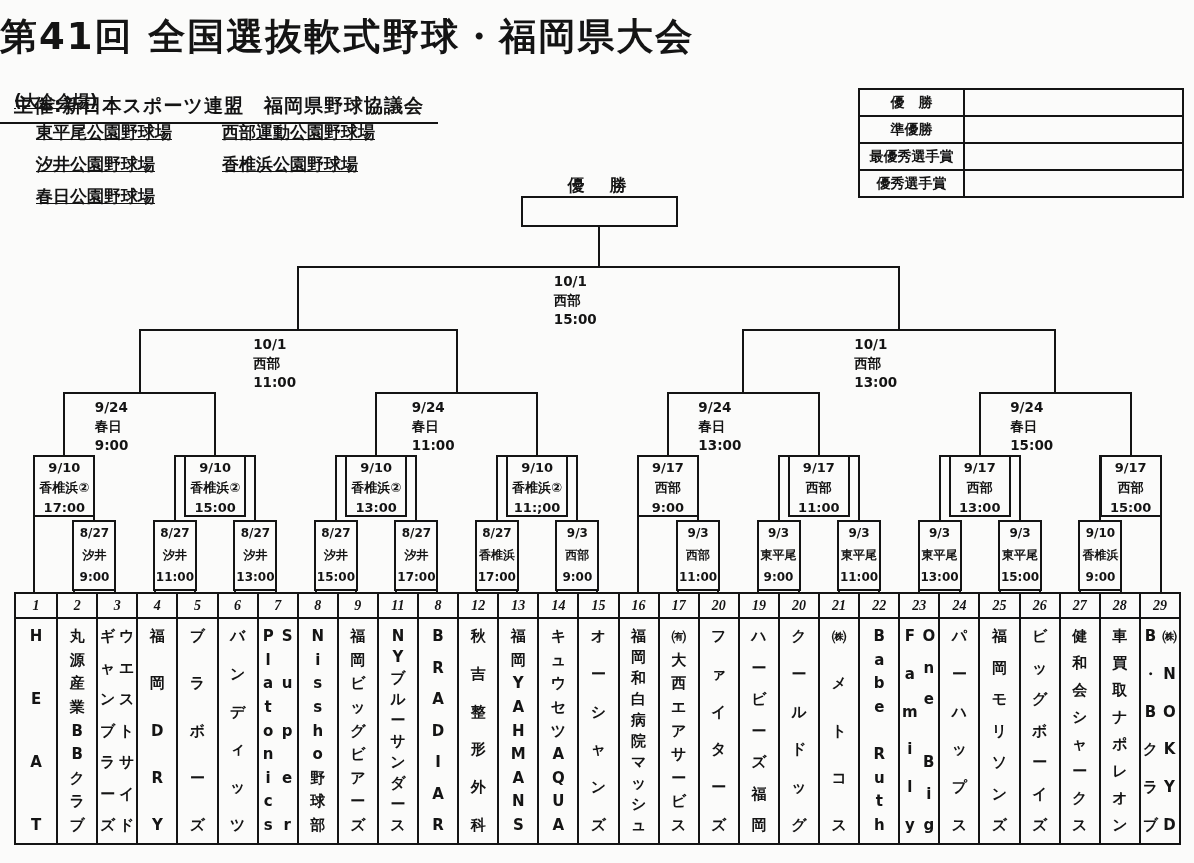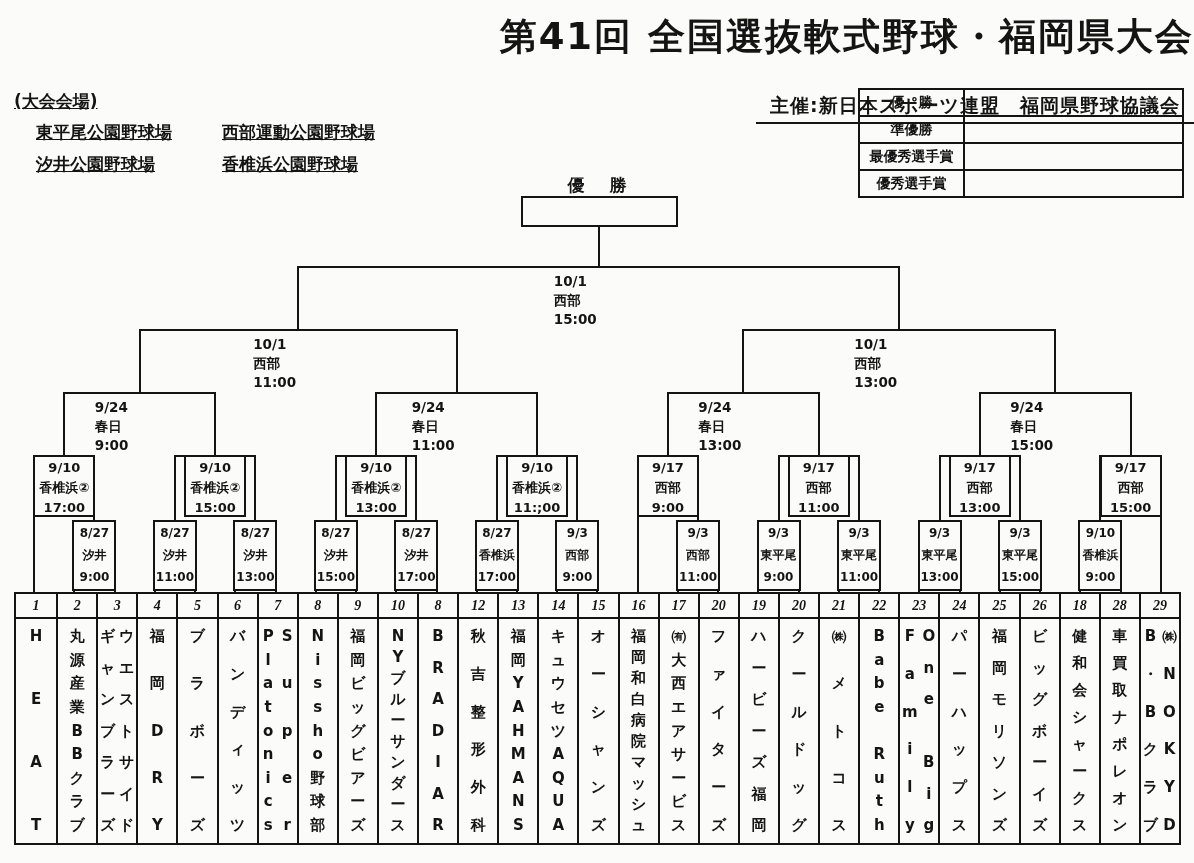--- a/index.html
+++ b/index.html
@@ -1,19 +1,19 @@
 <!DOCTYPE html>
 <html><head>
 <meta charset="utf-8">
 <style>
   html,body{margin:0;padding:0;background:#fbfbfa;}
   #page{position:relative;width:1194px;height:863px;background:#fbfbfa;color:#141414;
         font-family:"DejaVu Sans","Liberation Sans",sans-serif;overflow:hidden;}
   
-  .hdr{position:absolute;left:0;top:0;width:100%;text-align:right;}
+  .hdr{position:absolute;left:0;top:0;width:100%;text-align:left;}
   .hdr h1{margin:12px 0 0 0;font-size:37px;font-weight:700;letter-spacing:2px;}
   .sub{display:inline-block;margin-top:12px;font-size:19px;font-weight:700;letter-spacing:1px;
        border-bottom:2px solid #141414;padding:0 14px 3px 14px;}
   
   .venues{position:absolute;left:14px;top:90px;font-size:17px;font-weight:700;text-decoration:underline;}
   .vh{margin-bottom:8px;}
   .vgrid{display:grid;grid-template-columns:186px auto;row-gap:9px;margin-left:22px;}
   
   .awards{position:absolute;left:858px;top:88px;border-collapse:collapse;}
   .awards td{border:2px solid #141414;height:23px;}
@@ -59,20 +59,21 @@
     <div class="sub">主催:新日本スポーツ連盟　福岡県野球協議会</div>
   </div>
 
   <div class="venues">
     <div class="vh">(大会会場)</div>
     <div class="vgrid">
       <span>東平尾公園野球場</span>
       <span>西部運動公園野球場</span>
       <span>汐井公園野球場</span>
       <span>香椎浜公園野球場</span>
+      <span>春日公園野球場</span>
     </div>
   </div>
 
   <table class="awards">
     <tbody>
         <tr>
       <td class="al">優　勝</td>
       <td class="av"></td>
     </tr>
     <tr>
@@ -311,38 +312,38 @@
     <div class="numrow">
         <div class="numcell">1</div>
         <div class="numcell">2</div>
         <div class="numcell">3</div>
         <div class="numcell">4</div>
         <div class="numcell">5</div>
         <div class="numcell">6</div>
         <div class="numcell">7</div>
         <div class="numcell">8</div>
         <div class="numcell">9</div>
-        <div class="numcell">10</div>
+        <div class="numcell">11</div>
         <div class="numcell">8</div>
         <div class="numcell">12</div>
         <div class="numcell">13</div>
         <div class="numcell">14</div>
         <div class="numcell">15</div>
         <div class="numcell">16</div>
         <div class="numcell">17</div>
         <div class="numcell">20</div>
         <div class="numcell">19</div>
         <div class="numcell">20</div>
         <div class="numcell">21</div>
         <div class="numcell">22</div>
         <div class="numcell">23</div>
         <div class="numcell">24</div>
         <div class="numcell">25</div>
         <div class="numcell">26</div>
-        <div class="numcell">18</div>
+        <div class="numcell">27</div>
         <div class="numcell">28</div>
         <div class="numcell">29</div>
       </div>
     <div class="namerow">
         <div class="namecell">
           <div class="vcol">
             <span>H</span>
             <span>E</span>
             <span>A</span>
             <span>T</span>

